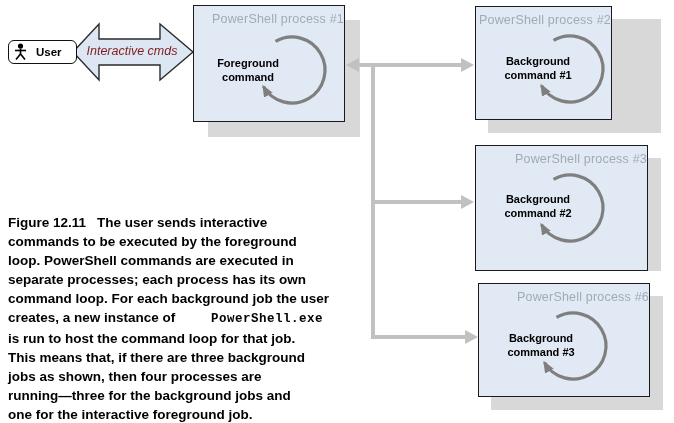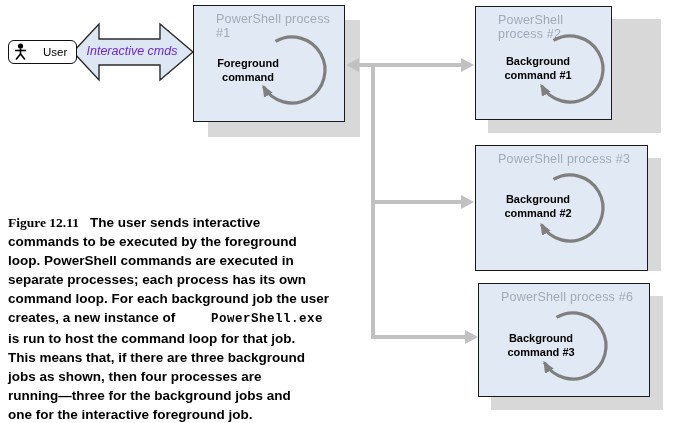--- a/index.html
+++ b/index.html
@@ -2,50 +2,50 @@
 <html><head>
 <meta charset="utf-8">
 <style>
   html,body{margin:0;padding:0;background:#ffffff;}
   #canvas{position:relative;width:674px;height:423px;background:#ffffff;overflow:hidden;
           font-family:"Liberation Sans",sans-serif;}
 
   
   .shadow{position:absolute;background:#d8d8d8;z-index:1;}
   .pbox{position:absolute;background:#e1e9f4;border:1.4px solid #1a1a1a;z-index:3;box-sizing:border-box;}
-  .pbox .title{position:absolute;top:6px;left:0;right:0;text-align:left;
-               font-size:12.5px;color:#a0abb8;letter-spacing:0.2px;margin-left:22px;}
+  .pbox .title{position:absolute;top:6px;left:0;right:0;text-align:right;
+               font-size:12.5px;color:#a0abb8;letter-spacing:0.2px;}
   .cmdtext{position:absolute;text-align:center;font-size:11px;line-height:14px;color:#000;font-weight:bold;}
   .loop-svg{position:absolute;}
 
   
   #user-box{position:absolute;left:8px;top:40px;width:69px;height:24px;background:#ffffff;
             border:1.6px solid #111;border-radius:6px;z-index:4;display:flex;align-items:center;
             box-sizing:border-box;padding-left:5px;}
-  #user-box .ulabel{font-size:11.5px;font-weight:400;color:#000;margin-left:16px;}
+  #user-box .ulabel{font-size:11.5px;font-weight:700;color:#000;margin-left:9px;}
 
   
   #big-arrow{position:absolute;left:70px;top:22px;z-index:2;}
   #arrow-label{position:absolute;left:82px;top:44px;width:100px;text-align:center;z-index:3;
-               font-size:12.5px;font-style:italic;color:#6d28d9;}
+               font-size:12.5px;font-style:italic;color:#7f1d1d;}
 
   
   .shaft{position:absolute;background:#c1c1c1;z-index:2;}
   .head-left{position:absolute;width:0;height:0;z-index:2;
              border-top:7px solid transparent;border-bottom:7px solid transparent;
              border-right:13px solid #c1c1c1;}
   .head-right{position:absolute;width:0;height:0;z-index:2;
              border-top:7px solid transparent;border-bottom:7px solid transparent;
              border-left:13px solid #c1c1c1;}
 
   
   #caption{position:absolute;left:8px;top:213px;width:372px;z-index:3;
            font-size:13.5px;font-weight:700;line-height:19px;color:#000;
            white-space:pre-line;}
-  #caption .fig-label{margin-right:11px;font-family:Liberation Serif, serif;}
+  #caption .fig-label{margin-right:11px;}
   #caption .mono{font-family:"Liberation Mono","DejaVu Sans Mono",monospace;
                  font-weight:700;font-size:12.5px;letter-spacing:0.5px;padding-left:32px;}
 </style>
 </head>
 <body>
 
 <div id="canvas">
 
   <svg width="0" height="0" style="position:absolute">
     <defs>

